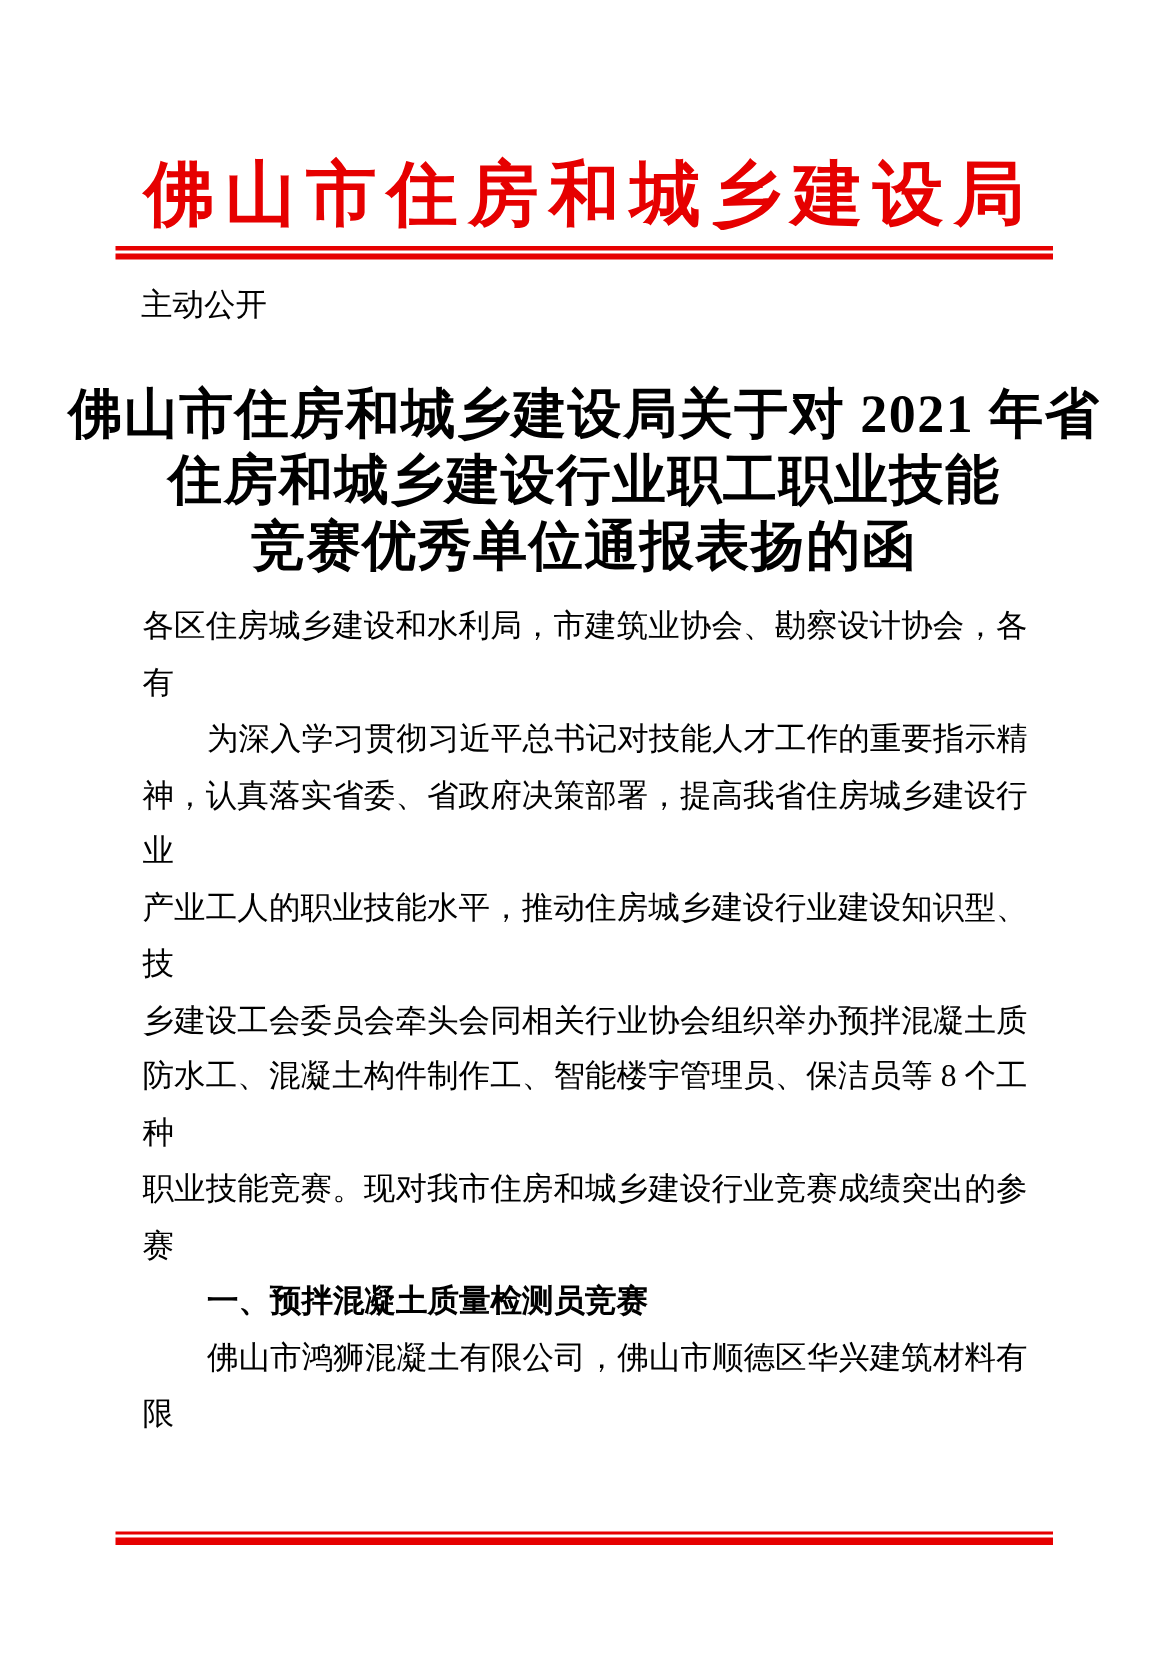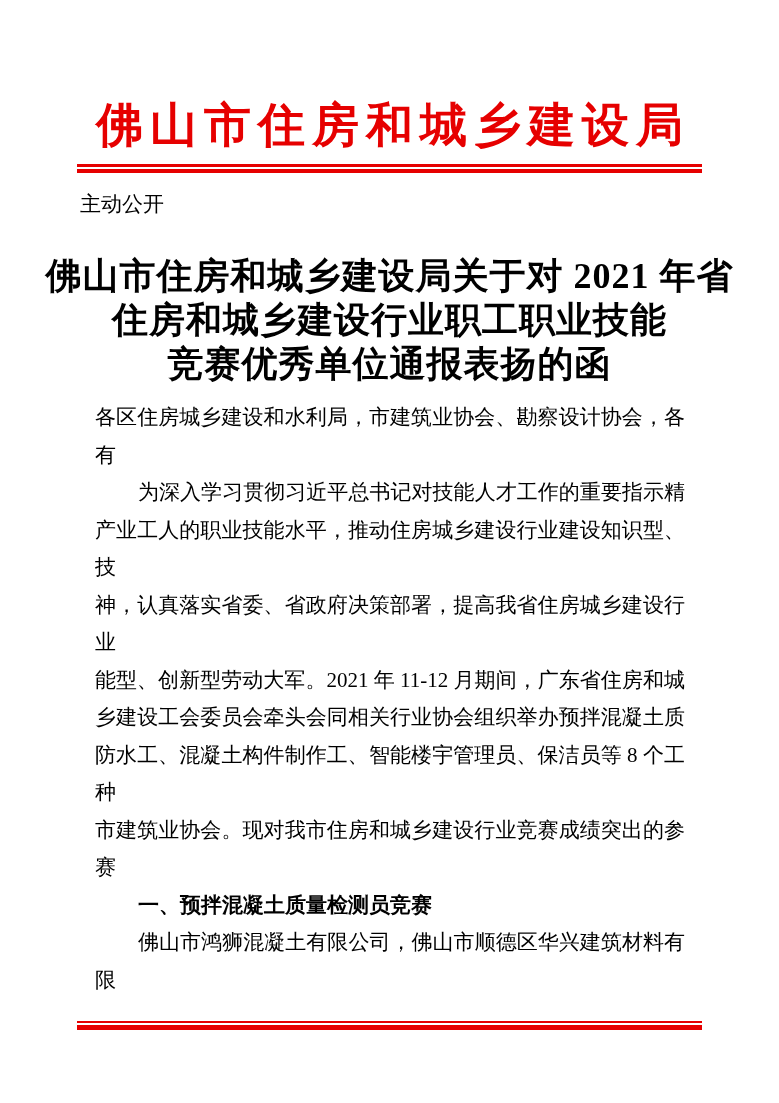--- a/index.html
+++ b/index.html
@@ -11,21 +11,21 @@
     background: var(--paper);
     overflow: hidden;
     font-family: "Liberation Serif", "DejaVu Serif", serif;
   }
   .bureau {
     position: absolute;
     top: 103px;
     left: 0;
     width: 779px;
     text-align: center;
-    font-family: Liberation Mono, monospace;
+    font-family: Liberation Sans, sans-serif;
     font-weight: bold;
     font-size: 47px;
     line-height: 1.1;
     letter-spacing: 7px;
     text-indent: 7px;
     color: var(--red);
     white-space: nowrap;
   }
   .rule {
     position: absolute;
@@ -35,21 +35,21 @@
   .rule .thin  { height: 3px; background: var(--red); }
   .rule .gap   { height: 2px; background: transparent; }
   .rule .thick { height: 4px; background: var(--red); }
   .top-rule    { top: 164px; }
   .bottom-rule { top: 1021px; }
   .bottom-rule .thin  { height: 2px; }
   .bottom-rule .thick { height: 5px; }
   .disclosure {
     position: absolute;
     top: 192px;
-    left: 80px;
+    left: 94px;
     font-family: "Liberation Sans", "DejaVu Sans", sans-serif;
     font-size: 21px;
     line-height: 1.15;
     color: var(--ink);
   }
   .doc-title {
     position: absolute;
     top: 254px;
     left: 40px;
     width: 699px;
@@ -93,26 +93,25 @@
 
   <div class="doc-title">
       <div class="title-line">佛山市住房和城乡建设局关于对 2021 年省</div>
       <div class="title-line">住房和城乡建设行业职工职业技能</div>
       <div class="title-line">竞赛优秀单位通报表扬的函</div>
     </div>
 
   <div class="doc-body">
       <div class="line kai justify">各区住房城乡建设和水利局，市建筑业协会、勘察设计协会，各有</div>
       <div class="line kai indent justify">为深入学习贯彻习近平总书记对技能人才工作的重要指示精</div>
+      <div class="line kai justify">神，认真落实省委、省政府决策部署，提高我省住房城乡建设行业</div>
       <div class="line kai justify">产业工人的职业技能水平，推动住房城乡建设行业建设知识型、技</div>
-      <div class="line kai justify">神，认真落实省委、省政府决策部署，提高我省住房城乡建设行业</div>
-      <div class="line kai justify">能型、创新型劳动大军。2021 年 11-12 月期间，广东省住房和城</div>
       <div class="line kai justify">乡建设工会委员会牵头会同相关行业协会组织举办预拌混凝土质</div>
       <div class="line kai justify">防水工、混凝土构件制作工、智能楼宇管理员、保洁员等 8 个工种</div>
-      <div class="line kai justify">市建筑业协会。现对我市住房和城乡建设行业竞赛成绩突出的参赛</div>
+      <div class="line kai justify">职业技能竞赛。现对我市住房和城乡建设行业竞赛成绩突出的参赛</div>
       <div class="line hei indent">一、预拌混凝土质量检测员竞赛</div>
       <div class="line kai indent justify">佛山市鸿狮混凝土有限公司，佛山市顺德区华兴建筑材料有限</div>
     </div>
 
   <div class="rule bottom-rule">
     <div class="thin"></div>
     <div class="gap"></div>
     <div class="thick"></div>
   </div>
 

